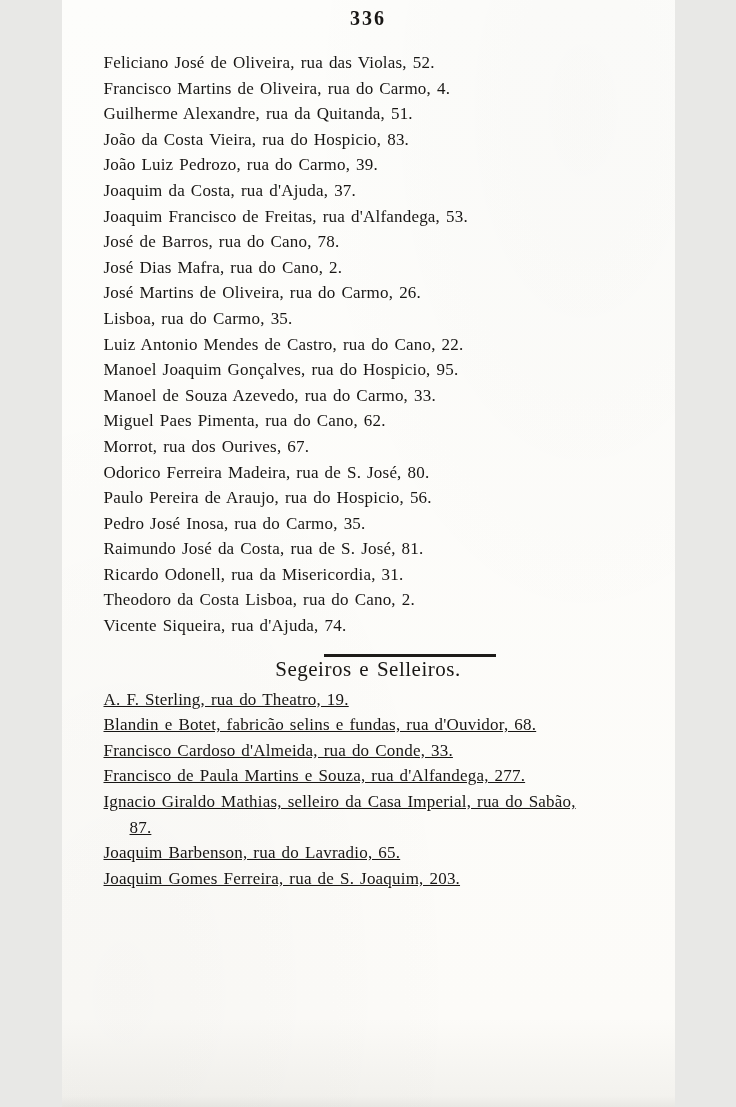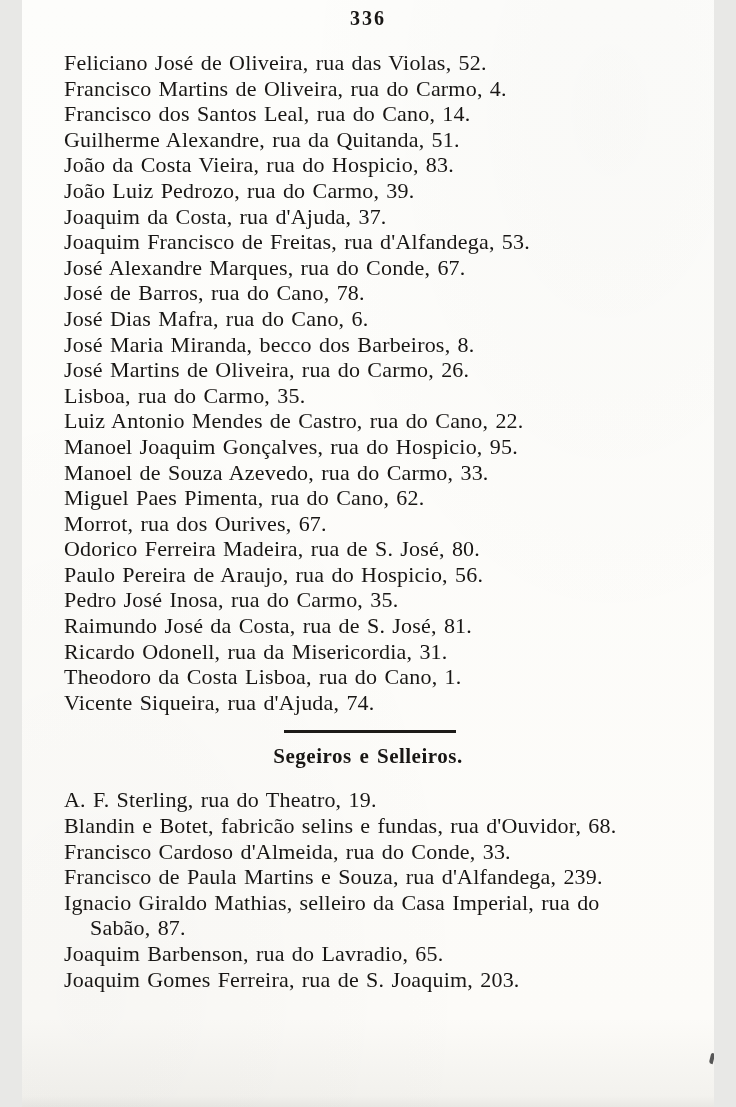--- a/index.html
+++ b/index.html
@@ -1,18 +1,18 @@
 <!DOCTYPE html>
 <html><head>
 <meta charset="utf-8">
 <style>
   html, body { margin: 0; padding: 0; background: #e8e8e6; }
   .page {
     position: relative;
-    width: 692px;
+    width: 613px;
     height: 1107px;
     margin: 0 auto;
     background:
       radial-gradient(ellipse at 85% 10%, rgba(0,0,0,0.015), transparent 40%),
       radial-gradient(ellipse at 10% 90%, rgba(0,0,0,0.02), transparent 45%),
       linear-gradient(to bottom, #fdfdfb 0%, #fcfbf8 92%, #f3f2ee 99%, #e9e8e4 100%);
     font-family: "Liberation Serif", "DejaVu Serif", serif;
     color: #181614;
     overflow: hidden;
   }
@@ -22,95 +22,92 @@
     font-size: 20px;
     font-weight: bold;
     letter-spacing: 2px;
   }
   .entry-list { margin-top: 20px; }
   .entry {
     margin-left: 42px;
     margin-right: 72px;
     padding-left: 26px;
     text-indent: -26px;
-    font-size: 22px;
+    font-size: 17px;
     line-height: 25.6px;
     letter-spacing: 0.2px;
     word-spacing: 1.5px;
     white-space: normal;
   }
   .section-divider {
     width: 172px;
     height: 0;
     border-top: 3px solid #1d1b18;
     margin: 15px 0 0 262px;
   }
   .section-heading {
-    margin-top: 11px;
+    margin-top: 0;
     text-align: center;
     font-size: 21px;
-    font-weight: bold;
+    font-weight: normal;
     letter-spacing: 0.5px;
     word-spacing: 2px;
   }
-  .section-list { margin-top: 18px; }
+  .section-list { margin-top: 5px; text-decoration: underline; }
   
   .artifact { position: absolute; background: #3a3a3a; border-radius: 1px; }
   .artifact.a1 { left: 717px; top: 262px; width: 2px; height: 8px; opacity: .75; }
   .artifact.a2 { left: 696px; top: 938px; width: 11px; height: 2px; opacity: .5; }
   .artifact.a3 {
     left: 688px; top: 1053px; width: 4px; height: 11px;
     transform: rotate(14deg); border-radius: 2px 2px 0 3px; opacity: .85;
   }
 </style>
 </head>
 <body>
 
 <div class="page">
 
   <div class="page-number">336</div>
 
   <div class="entry-list">
       <div class="entry">Feliciano José de Oliveira, rua das Violas, 52.</div>
       <div class="entry">Francisco Martins de Oliveira, rua do Carmo, 4.</div>
-      <div class="entry">Francisco dos Santos Leal, rua do Cano, 14.</div>
       <div class="entry">Guilherme Alexandre, rua da Quitanda, 51.</div>
       <div class="entry">João da Costa Vieira, rua do Hospicio, 83.</div>
       <div class="entry">João Luiz Pedrozo, rua do Carmo, 39.</div>
       <div class="entry">Joaquim da Costa, rua d'Ajuda, 37.</div>
       <div class="entry">Joaquim Francisco de Freitas, rua d'Alfandega, 53.</div>
-      <div class="entry">José Alexandre Marques, rua do Conde, 67.</div>
       <div class="entry">José de Barros, rua do Cano, 78.</div>
-      <div class="entry">José Dias Mafra, rua do Cano, 6.</div>
-      <div class="entry">José Maria Miranda, becco dos Barbeiros, 8.</div>
+      <div class="entry">José Dias Mafra, rua do Cano, 2.</div>
       <div class="entry">José Martins de Oliveira, rua do Carmo, 26.</div>
       <div class="entry">Lisboa, rua do Carmo, 35.</div>
       <div class="entry">Luiz Antonio Mendes de Castro, rua do Cano, 22.</div>
       <div class="entry">Manoel Joaquim Gonçalves, rua do Hospicio, 95.</div>
       <div class="entry">Manoel de Souza Azevedo, rua do Carmo, 33.</div>
       <div class="entry">Miguel Paes Pimenta, rua do Cano, 62.</div>
       <div class="entry">Morrot, rua dos Ourives, 67.</div>
       <div class="entry">Odorico Ferreira Madeira, rua de S. José, 80.</div>
       <div class="entry">Paulo Pereira de Araujo, rua do Hospicio, 56.</div>
       <div class="entry">Pedro José Inosa, rua do Carmo, 35.</div>
       <div class="entry">Raimundo José da Costa, rua de S. José, 81.</div>
       <div class="entry">Ricardo Odonell, rua da Misericordia, 31.</div>
-      <div class="entry">Theodoro da Costa Lisboa, rua do Cano, 1.</div>
+      <div class="entry">Theodoro da Costa Lisboa, rua do Cano, 2.</div>
       <div class="entry">Vicente Siqueira, rua d'Ajuda, 74.</div>
     </div>
 
   <div class="section-divider"></div>
 
   <div class="section-heading">Segeiros e Selleiros.</div>
 
   <div class="entry-list section-list">
       <div class="entry">A. F. Sterling, rua do Theatro, 19.</div>
       <div class="entry">Blandin e Botet, fabricão selins e fundas, rua d'Ouvidor, 68.</div>
       <div class="entry">Francisco Cardoso d'Almeida, rua do Conde, 33.</div>
-      <div class="entry">Francisco de Paula Martins e Souza, rua d'Alfandega, 239.</div>
+      <div class="entry">Francisco de Paula Martins e Souza, rua d'Alfandega, 277.</div>
       <div class="entry">Ignacio Giraldo Mathias, selleiro da Casa Imperial, rua do Sabão, 87.</div>
       <div class="entry">Joaquim Barbenson, rua do Lavradio, 65.</div>
       <div class="entry">Joaquim Gomes Ferreira, rua de S. Joaquim, 203.</div>
     </div>
 
   <span class="artifact a1"></span>
   <span class="artifact a2"></span>
   <span class="artifact a3"></span>
 
 </div>

